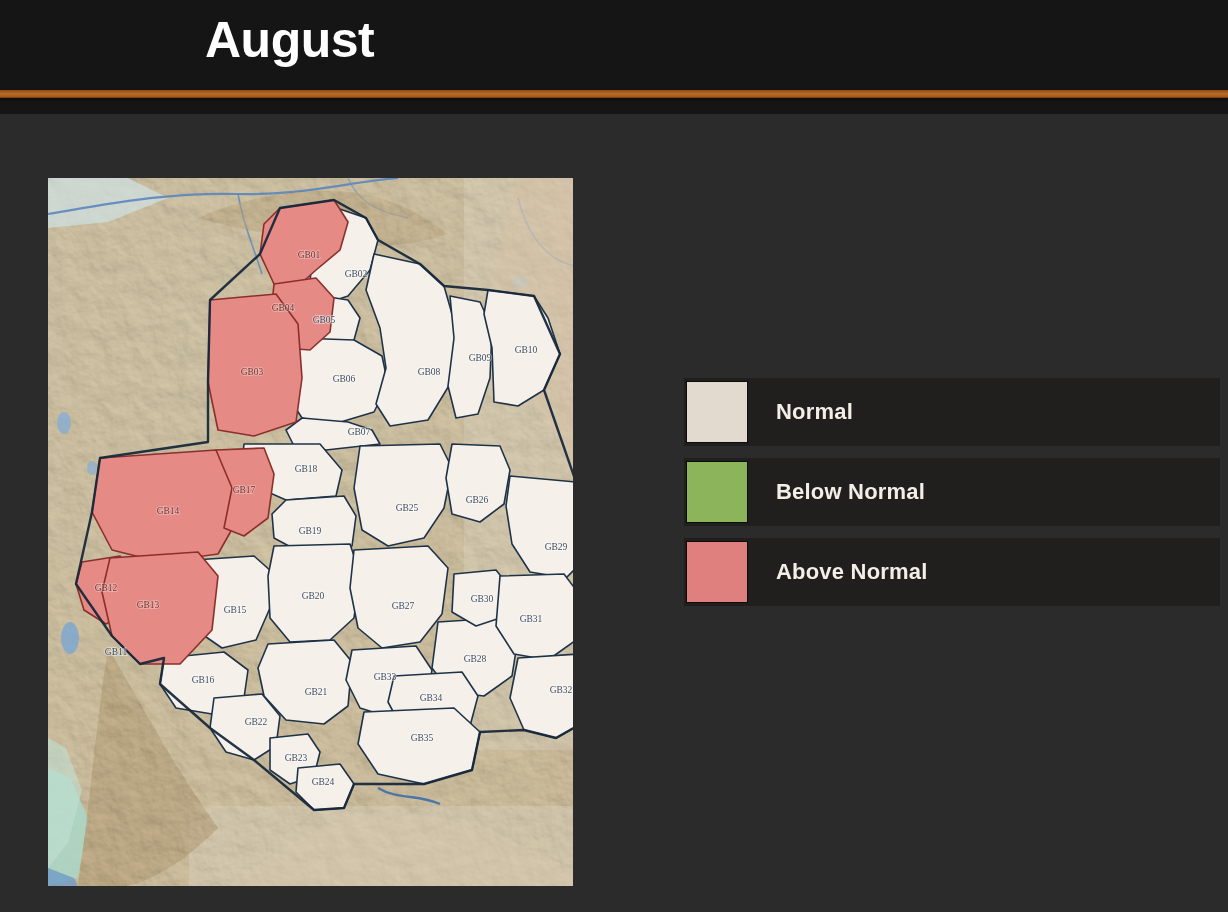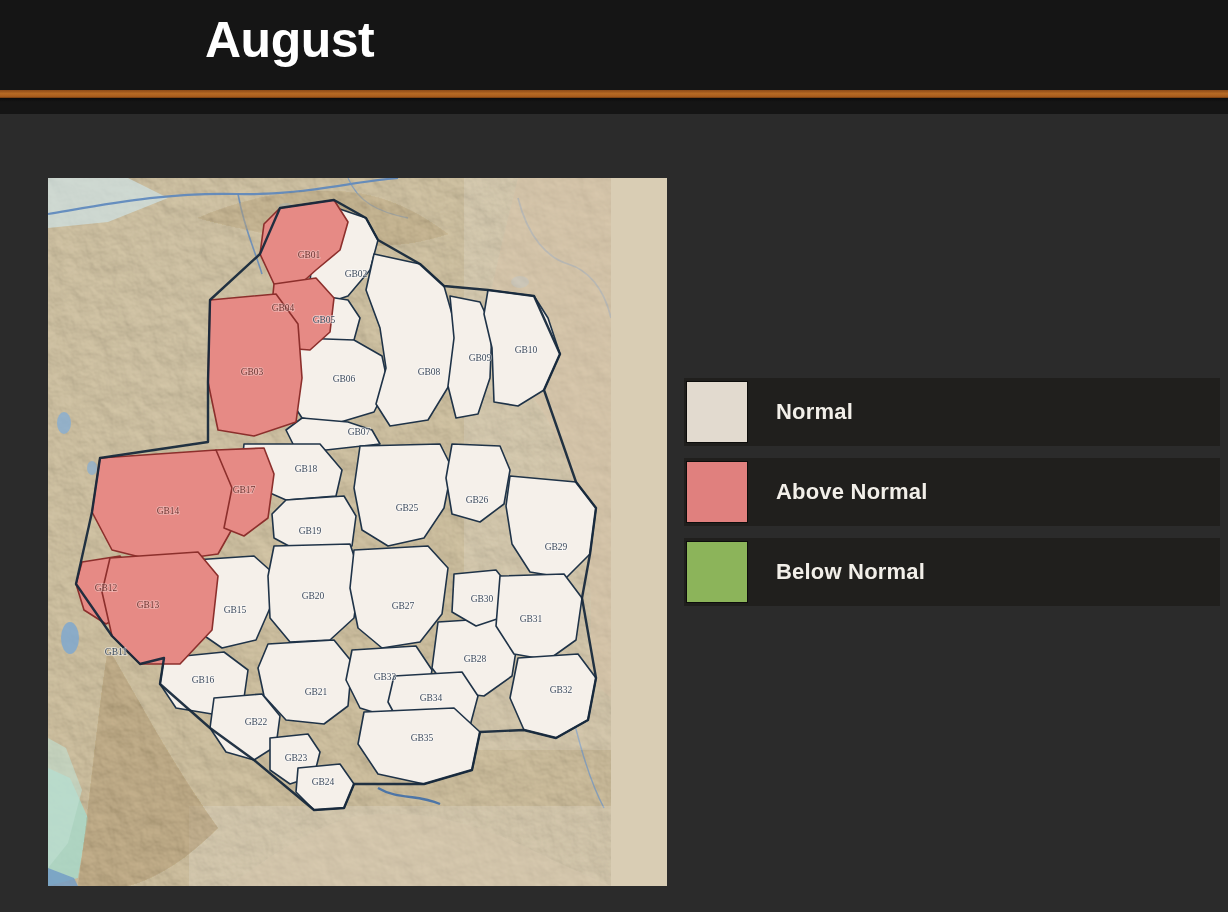--- a/index.html
+++ b/index.html
@@ -47,21 +47,21 @@
     width: 1228px;
     height: 4px;
     background: linear-gradient(to bottom, rgba(0,0,0,0.45), rgba(0,0,0,0));
   }
 
   
   .map-panel {
     position: absolute;
     left: 48px;
     top: 178px;
-    width: 619px;
+    width: 525px;
     height: 708px;
     overflow: hidden;
     background: #d9cdb4;
   }
   .map-svg { display: block; width: 563px; height: 708px; }
 
   .region-label {
     font-family: "Liberation Serif", serif;
     font-size: 9.5px;
     fill: #3c4a5c;
@@ -299,20 +299,20 @@
     </g>
   </svg>
 </div>
 
 <div class="legend">
   <div class="legend-row">
     <div class="legend-swatch" style="background:#e2dacf"></div>
     <div class="legend-label">Normal</div>
   </div>
   <div class="legend-row">
+    <div class="legend-swatch" style="background:#8cb45a"></div>
+    <div class="legend-label">Below Normal</div>
+  </div>
+  <div class="legend-row">
     <div class="legend-swatch" style="background:#e0807e"></div>
     <div class="legend-label">Above Normal</div>
   </div>
-  <div class="legend-row">
-    <div class="legend-swatch" style="background:#8cb45a"></div>
-    <div class="legend-label">Below Normal</div>
-  </div>
 </div>
 
 </body></html>

